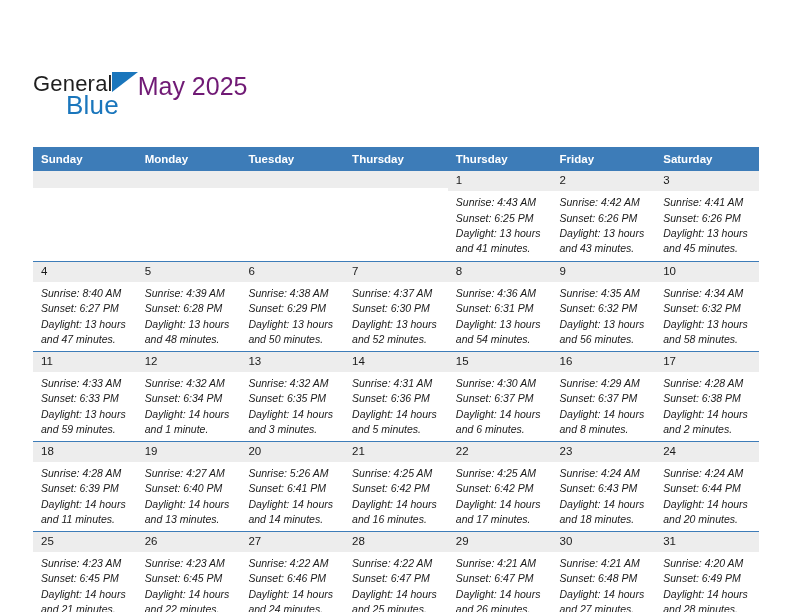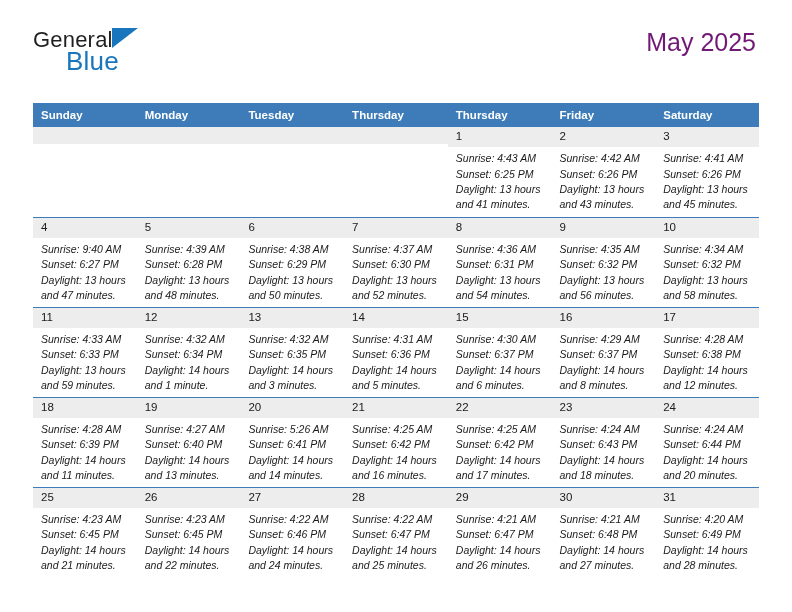--- a/index.html
+++ b/index.html
@@ -19,24 +19,24 @@
     width: 792px;
     height: 612px;
     box-sizing: border-box;
     padding: 0;
   }
 
   
   .header {
     display: flex;
     align-items: flex-start;
-    justify-content: space-between;
     padding: 28px 36px 0 33px;
     height: 72px;
     box-sizing: border-box;
+    margin-top: 44px;
   }
   .brand {
     display: block;
     line-height: 1;
     user-select: none;
   }
   .brand-row1 {
     display: flex;
     align-items: flex-end;
   }
@@ -201,21 +201,21 @@
               <div>Sunset: 6:26 PM</div>
               <div>Daylight: 13 hours</div>
               <div>and 45 minutes.</div>
             </div>
           </td>
         </tr>
         <tr class="week">
           <td>
             <div class="daynum">4</div>
             <div class="cell-lines">
-              <div>Sunrise: 9:40 AM</div>
+              <div>Sunrise: 8:40 AM</div>
               <div>Sunset: 6:27 PM</div>
               <div>Daylight: 13 hours</div>
               <div>and 47 minutes.</div>
             </div>
           </td>
           <td>
             <div class="daynum">5</div>
             <div class="cell-lines">
               <div>Sunrise: 4:39 AM</div>
               <div>Sunset: 6:28 PM</div>
@@ -323,21 +323,21 @@
               <div>Daylight: 14 hours</div>
               <div>and 8 minutes.</div>
             </div>
           </td>
           <td>
             <div class="daynum">17</div>
             <div class="cell-lines">
               <div>Sunrise: 4:28 AM</div>
               <div>Sunset: 6:38 PM</div>
               <div>Daylight: 14 hours</div>
-              <div>and 12 minutes.</div>
+              <div>and 2 minutes.</div>
             </div>
           </td>
         </tr>
         <tr class="week">
           <td>
             <div class="daynum">18</div>
             <div class="cell-lines">
               <div>Sunrise: 4:28 AM</div>
               <div>Sunset: 6:39 PM</div>
               <div>Daylight: 14 hours</div>

